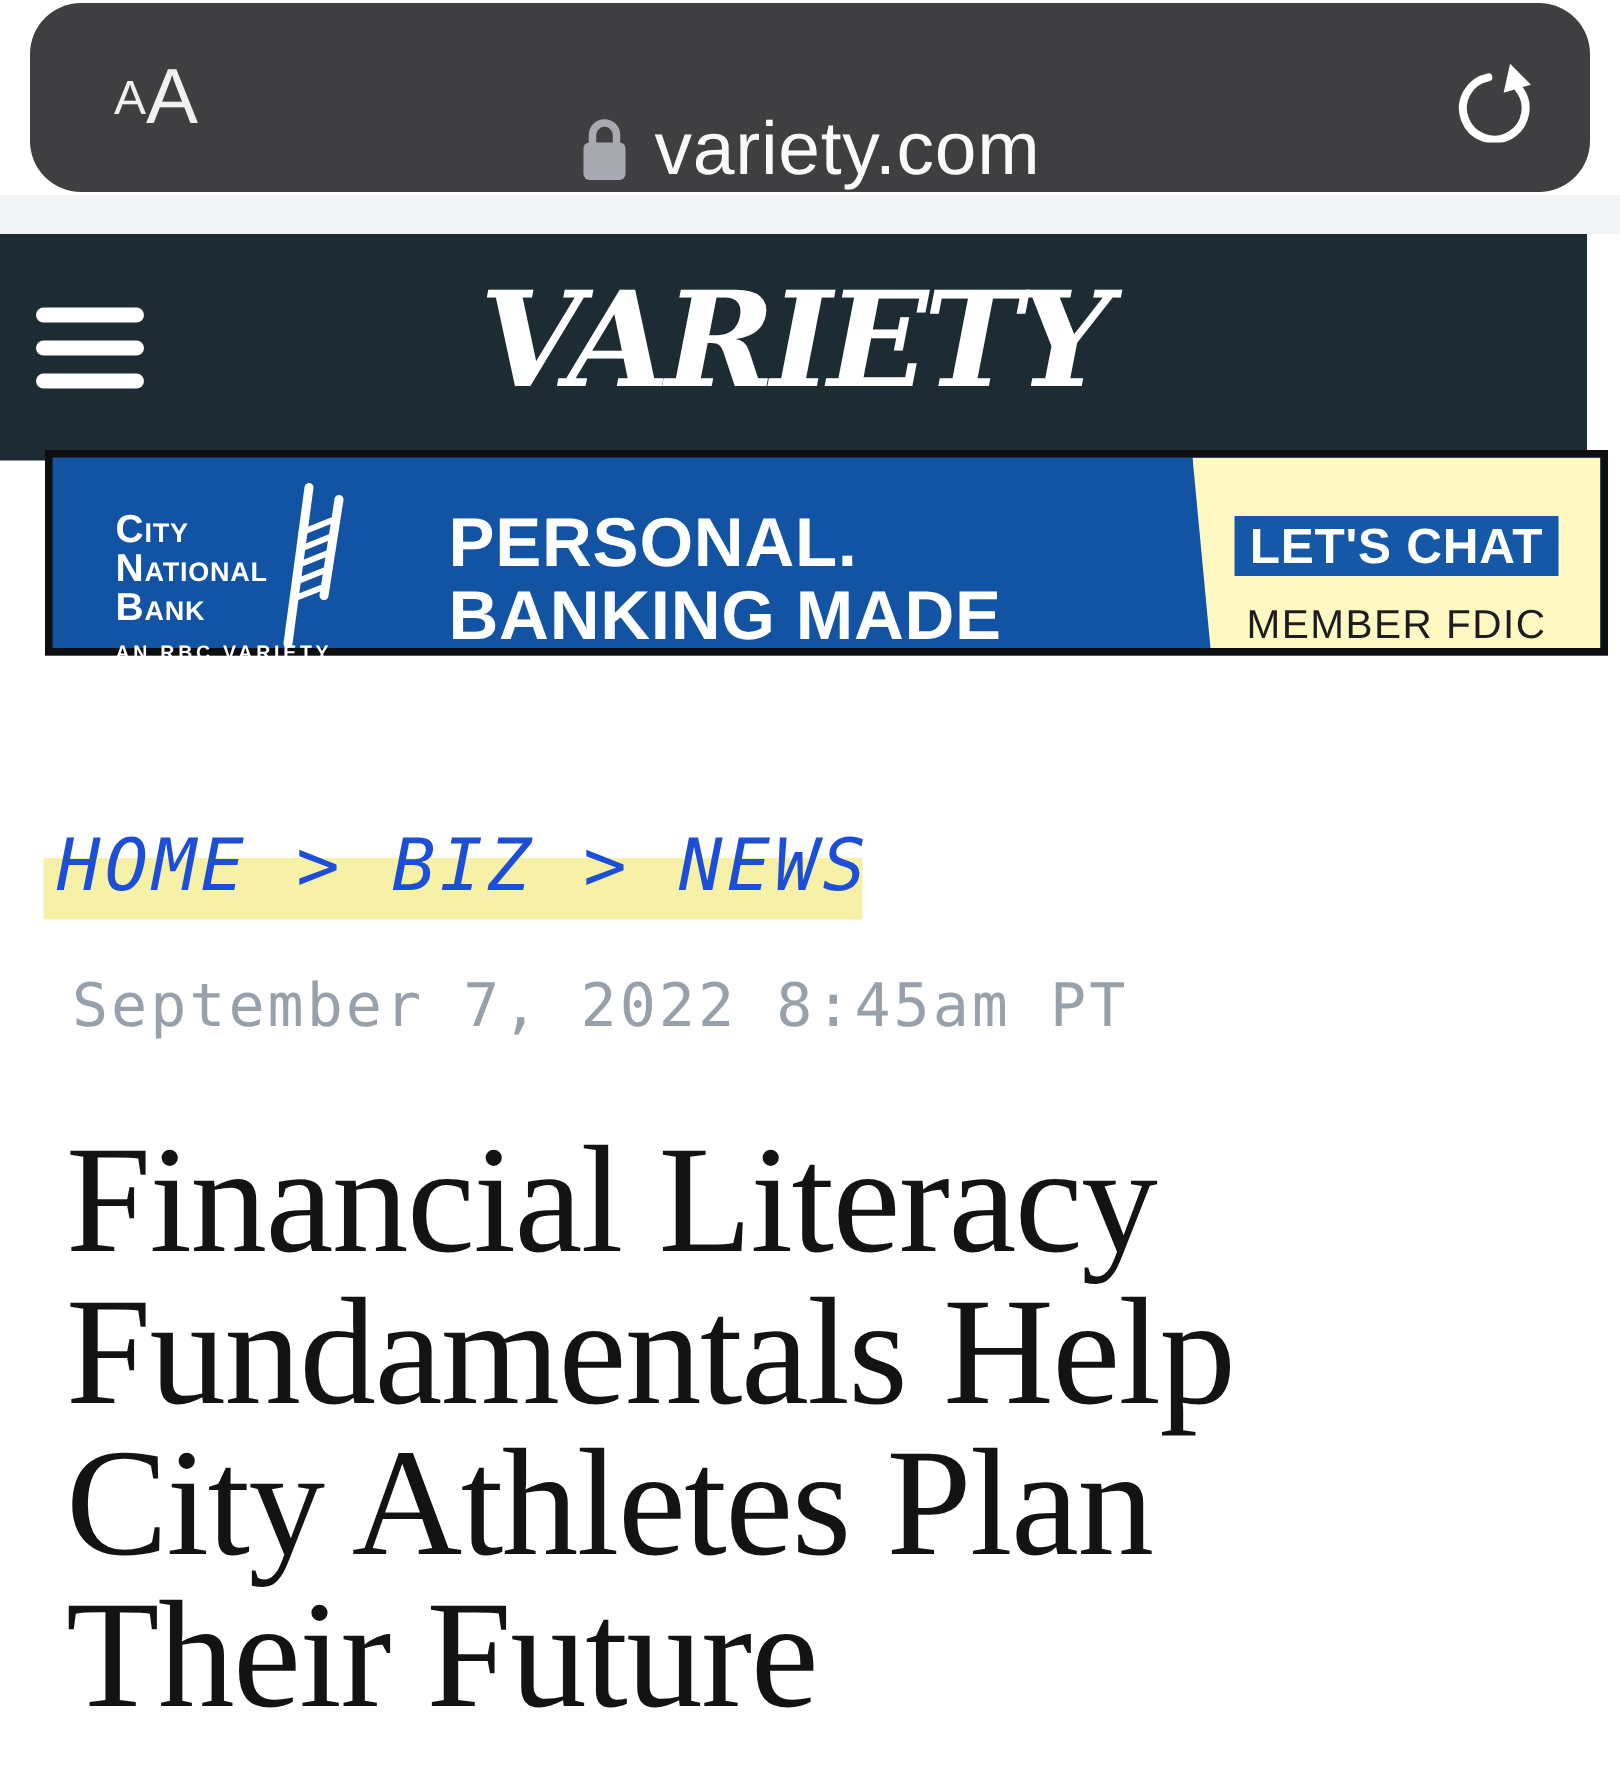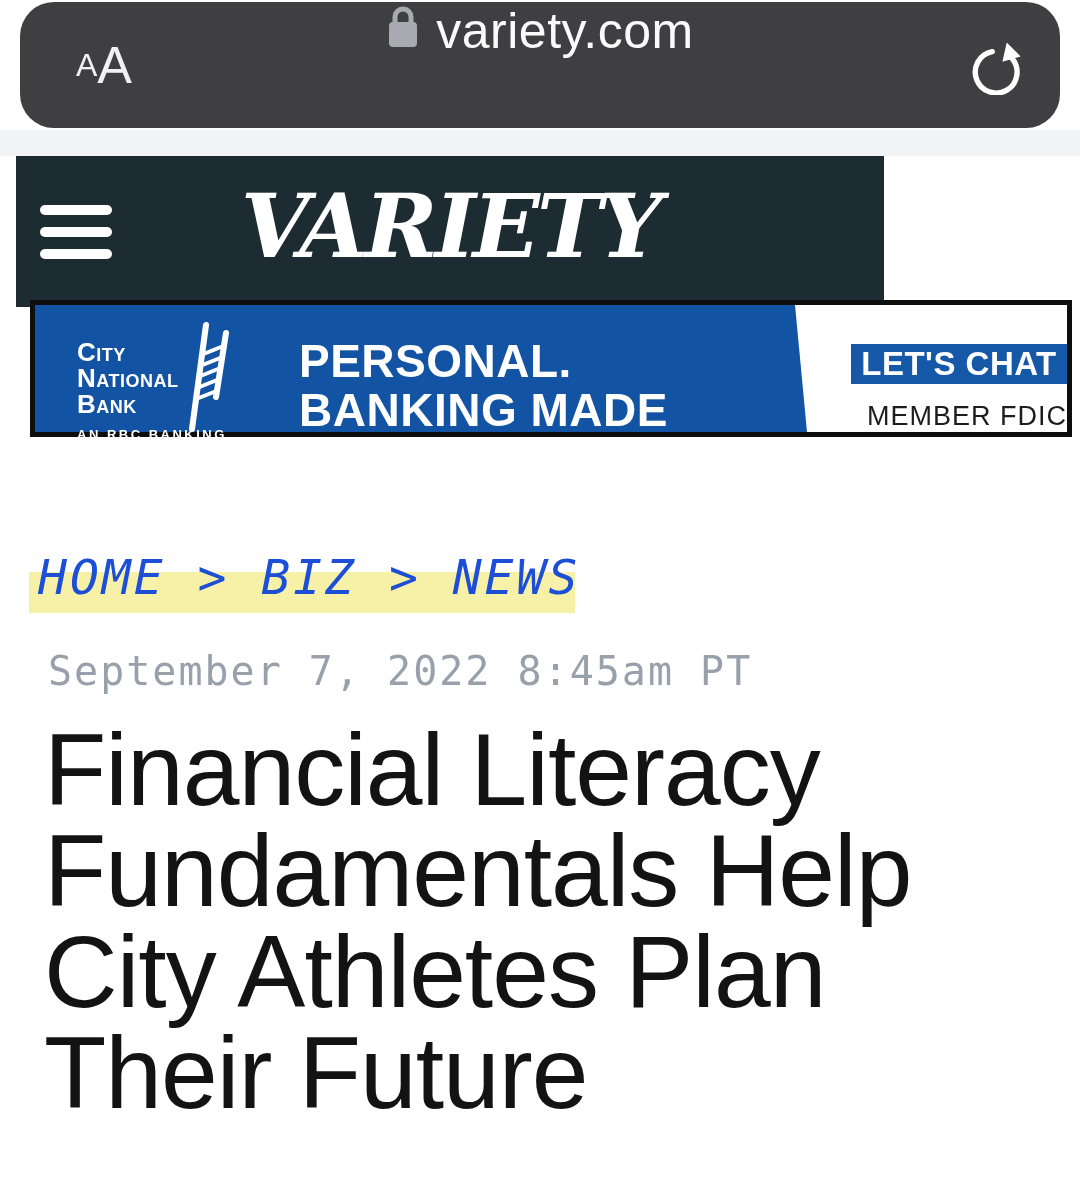--- a/index.html
+++ b/index.html
@@ -7,30 +7,30 @@
               font-family:"Liberation Sans", sans-serif; position:relative; }
 
   
   .url-bar { position:absolute; left:20px; top:2px; width:1040px; height:126px;
              background:#3f3f41; border-radius:34px; }
   .aa-btn { position:absolute; left:56px; top:0; height:126px; display:flex;
             align-items:center; color:#f1f1f1; }
   .aa-btn .a-small { font-size:32px; line-height:1; }
   .aa-btn .a-big   { font-size:52px; line-height:1; }
   .url-center { position:absolute; left:0; right:0; top:0; height:126px;
-                display:flex; align-items:flex-start; justify-content:center; gap:16px; }
+                display:flex; align-items:flex-end; justify-content:center; gap:16px; }
   .url-text { color:#fafafa; font-size:50px; letter-spacing:0.5px; }
   .reload-btn { position:absolute; right:34px; top:33px; width:60px; height:60px; }
 
   
   .light-strip { position:absolute; left:0; top:128px; width:1080px; height:28px;
                  background:#f3f4f5; border-top:2px solid #ffffff; }
 
   
-  .site-header { position:absolute; left:16px; top:156px; width:868px; height:151px;
+  .site-header { position:absolute; left:0; top:156px; width:1058px; height:151px;
                  background:#1d2c32; }
   .hamburger { position:absolute; left:24px; top:49px; width:72px; }
   .hamburger .bar { width:72px; height:10px; background:#ffffff; border-radius:5px;
                     margin-bottom:12px; }
   .variety-logo { position:absolute; left:0; right:0; top:18px; text-align:center;
                   color:#ffffff; font-family:"DejaVu Serif", serif;
                   font-style:italic; font-weight:bold; font-size:88px;
                   letter-spacing:-3px; }
 
   
@@ -38,23 +38,23 @@
                background:#1353a4; border:5px solid #0e0e0e;text-decoration:underline; }
   .cnb-block { position:absolute; left:42px; top:34px; color:#ffffff; }
   .cnb-line  { font-variant:small-caps; text-transform:capitalize; font-weight:bold;
                font-size:26px; line-height:1.0; letter-spacing:0.5px; }
   .cnb-sub   { margin-top:10px; font-size:13px; font-weight:bold; letter-spacing:2.5px; }
   .ladder-icon { position:absolute; left:150px; top:16px; }
   .ad-tagline { position:absolute; left:264px; top:32px; color:#ffffff;
                 font-weight:800; font-size:46px; line-height:1.06;
                 letter-spacing:0.5px; }
   .ad-right { position:absolute; right:0; top:0; bottom:0; width:288px;
-              background:#ffffff;
+              background:#fef9c3;
               clip-path:polygon(16px 0, 100% 0, 100% 100%, 28px 100%);
-              display:flex; flex-direction:column; align-items:flex-end;
+              display:flex; flex-direction:column; align-items:center;
               padding-top:39px; }
   .chat-btn { width:216px; height:64px; margin-left:16px; background:#1558a8;
               color:#ffffff; font-weight:bold; font-size:33px; letter-spacing:0.5px;
               display:flex; align-items:center; justify-content:center;
               border:none; cursor:pointer; }
   .fdic-text { margin-top:17px; margin-left:16px; color:#1d1d1f; font-size:27px;
                letter-spacing:1px; }
 
   
   .crumb-highlight { position:absolute; left:29px; top:572px; width:546px; height:41px;
@@ -62,22 +62,22 @@
   .breadcrumb { position:absolute; left:38px; top:549px;
                 font-family:"DejaVu Sans Mono", monospace; font-size:48px;
                 color:#1d4ed8; letter-spacing:3px;font-style:italic; }
 
   
   .article-date { position:absolute; left:48px; top:648px;
                   font-family:"DejaVu Sans Mono", monospace; font-size:40px;
                   color:#98a1ab; letter-spacing:2px; }
 
   
-  .article-title { position:absolute; left:44px; top:720px;
-                   font-family:Liberation Sans, sans-serif; font-weight:normal;
+  .article-title { position:absolute; left:44px; top:750px;
+                   font-family:Liberation Serif, serif; font-weight:normal;
                    font-size:102px; line-height:101px; letter-spacing:-1px;
                    color:#131313; }
 </style>
 </head>
 <body>
 
 <div class="url-bar">
   <div class="aa-btn">
     <span class="a-small">A</span>
       <span class="a-big">A</span>
@@ -108,21 +108,21 @@
     <div class="bar"></div>
   </div>
   <div class="variety-logo">VARIETY</div>
 </div>
 
 <div class="ad-banner">
   <div class="cnb-block">
     <div class="cnb-line">City</div>
     <div class="cnb-line">National</div>
     <div class="cnb-line">Bank</div>
-    <div class="cnb-sub">AN RBC BANKING</div>
+    <div class="cnb-sub">AN RBC VARIETY</div>
   </div>
   <div class="ladder-icon">
     <svg width="48" height="112" viewBox="0 0 48 112">
       <g stroke="#ffffff" stroke-linecap="round" fill="none">
         <path d="M 21 4 L 7 108" stroke-width="6"></path>
         <path d="M 41 12 L 31 76" stroke-width="6"></path>
         <path d="M 16 34 L 36 26" stroke-width="4"></path>
         <path d="M 15 45 L 35 37" stroke-width="4"></path>
         <path d="M 13 56 L 33 48" stroke-width="4"></path>
         <path d="M 12 67 L 32 59" stroke-width="4"></path>

